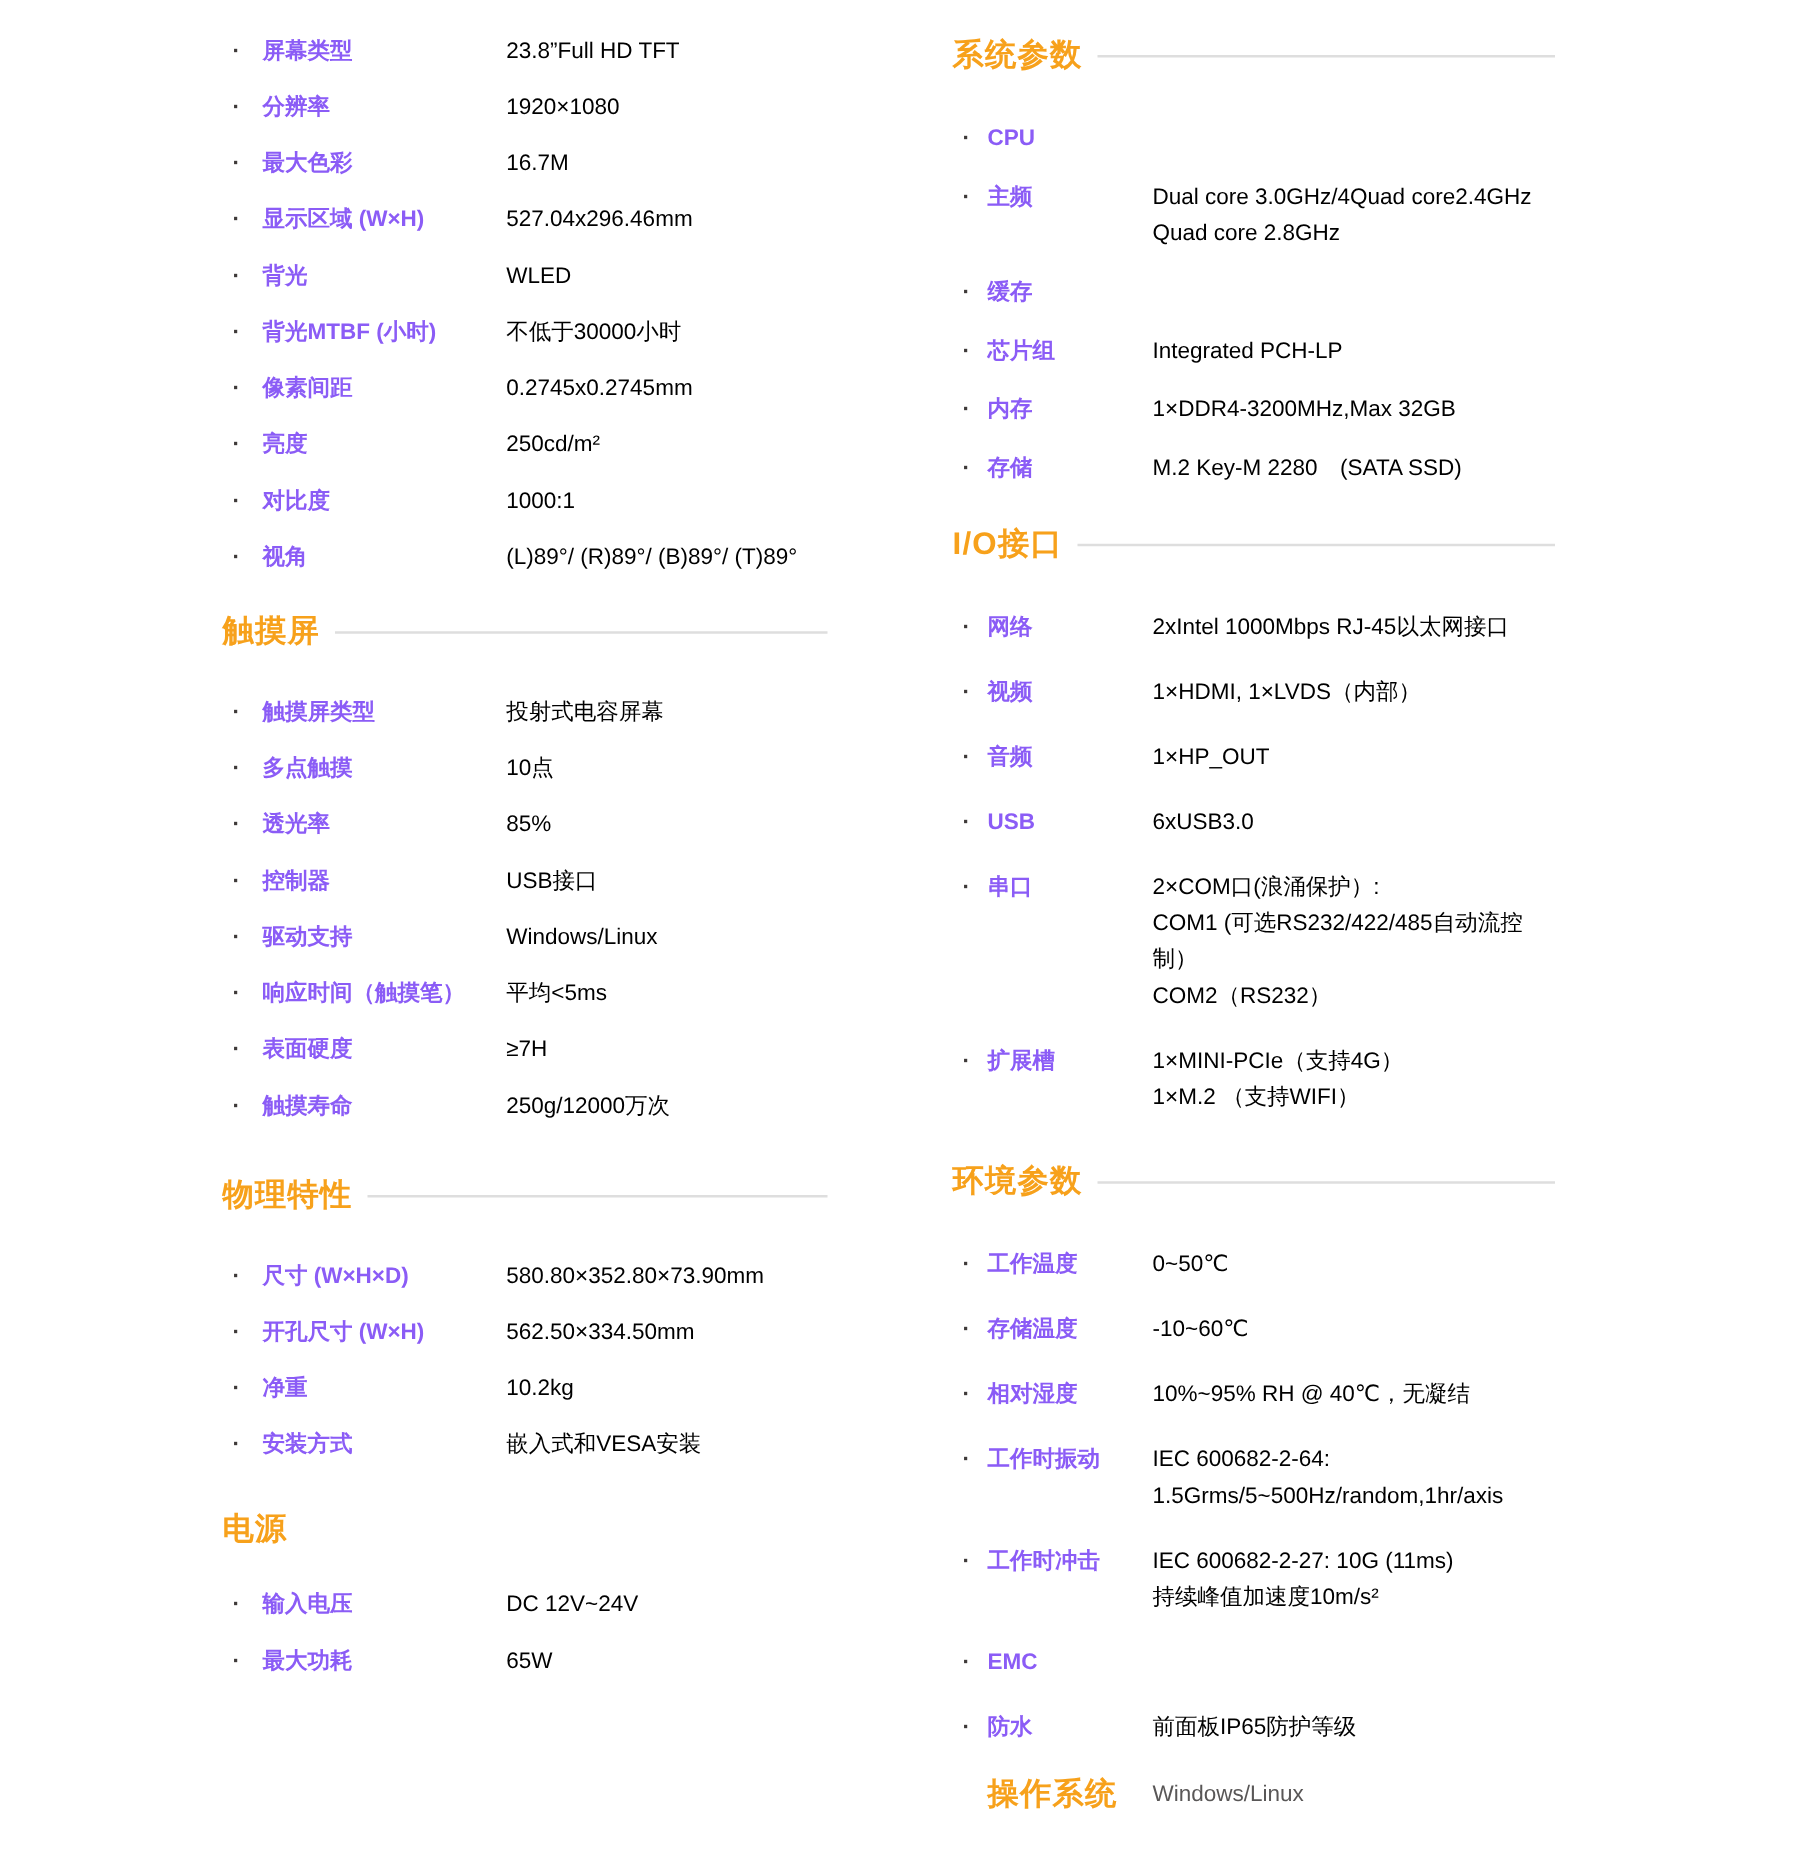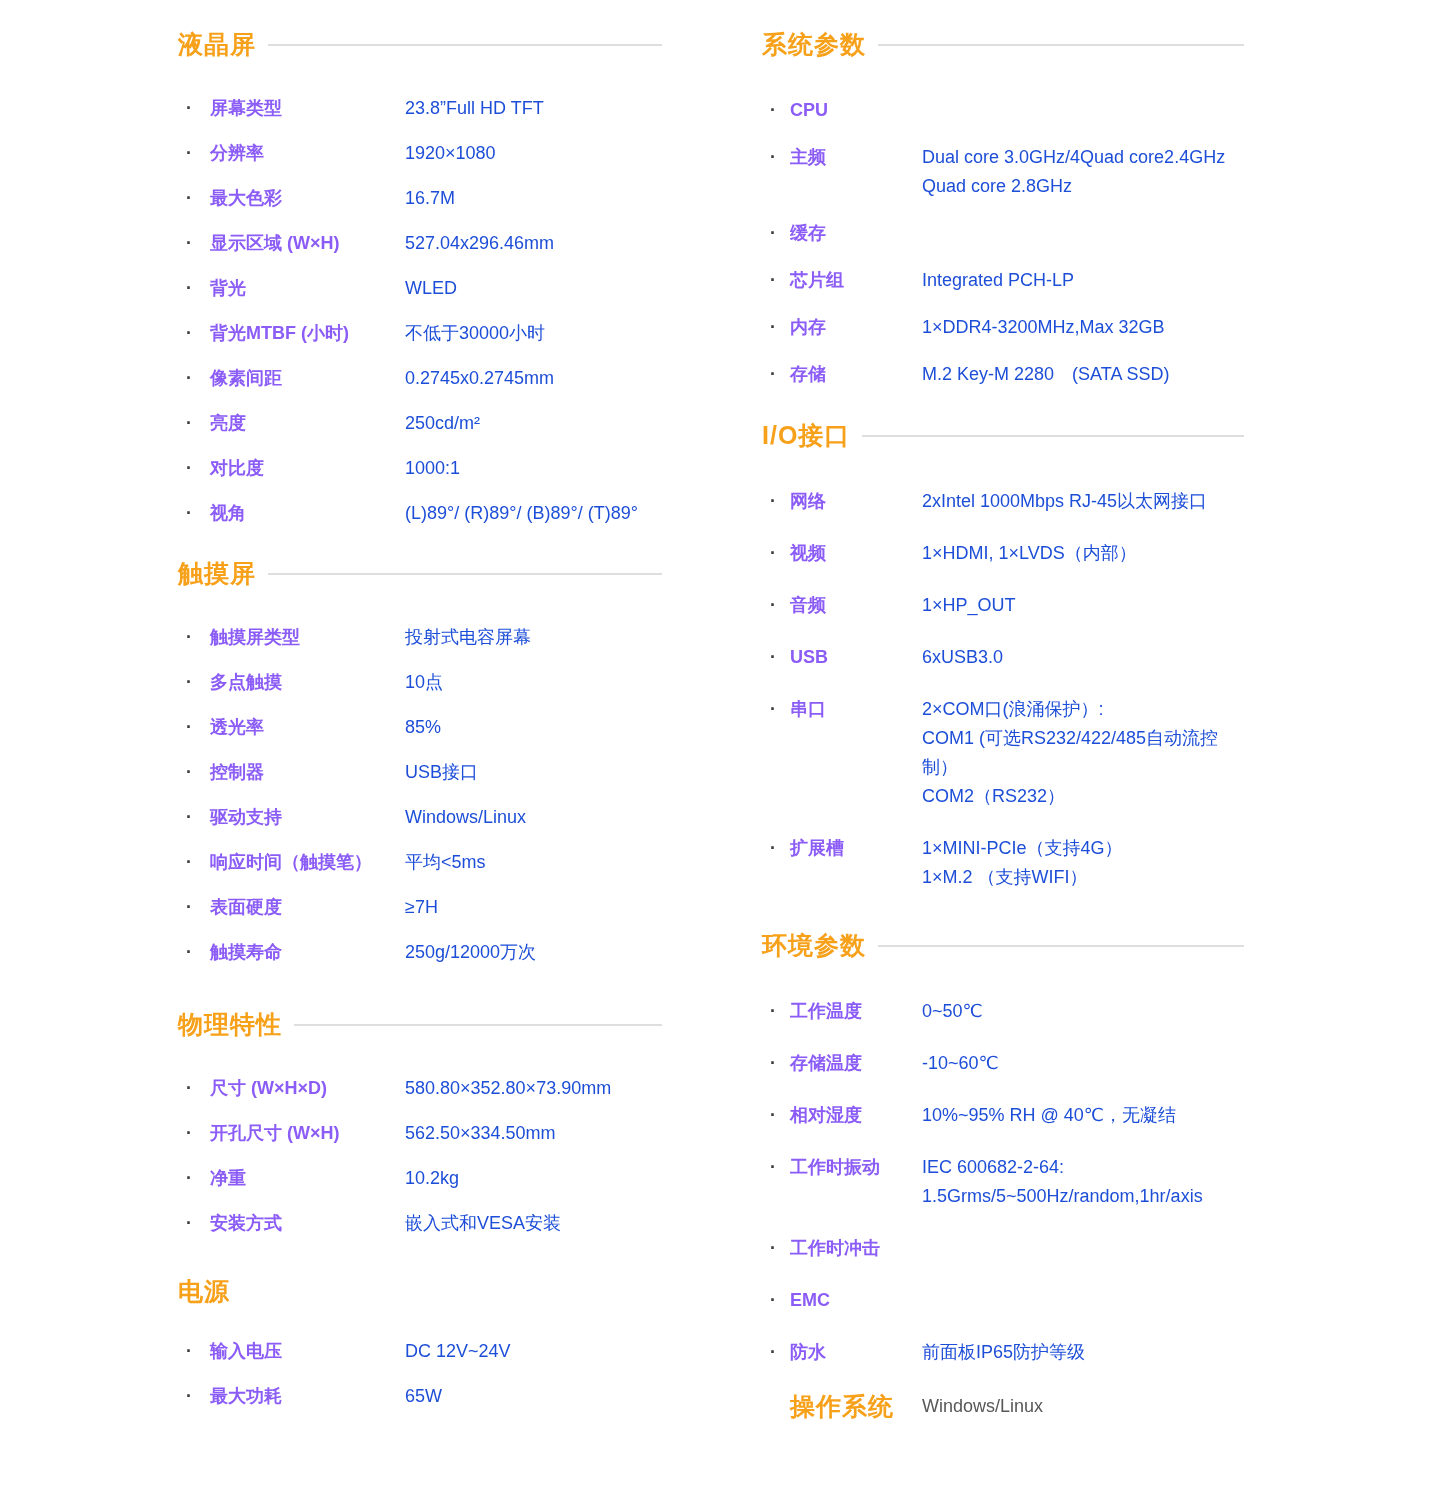--- a/index.html
+++ b/index.html
@@ -68,45 +68,41 @@
     flex: 0 0 auto;
     font-weight: bold;
     color: #8b5cf6;
     white-space: nowrap;
   }
   .col-left  .label { width: 195px; }
   .col-right .label { width: 132px; }
 
   .value {
     flex: 1;
-    color: #1d4ed8;
+    color: #000000;
     white-space: pre-line;
   }
 
   
   .sec-l1 { margin-top: 32px; }
   .sec-l2 { margin-top: 44px; }
   .sec-l3 { margin-top: 40px; }
   .sec-r1 { margin-top: 30px; }
   .sec-r2 { margin-top: 37px; }
   .sec-r3 { margin-top: 14px; text-align: center; }
   .sec-r0 .row { margin-bottom: 18px; }
   .sec-r2 .row { margin-bottom: 23px; }
   .sec-l3 .sec-head, .sec-r3 .sec-head { margin-bottom: 32px; }
 </style>
 </head>
 <body>
 
 <div class="page">
   <div class="col col-left">
       <div class="sec sec-l0">
-        <div class="sec-head">
-          <h2 class="sec-title">液晶屏</h2>
-          <div class="rule"></div>
-        </div>
         <div class="row">
           <span class="bullet">·</span>
           <span class="label">屏幕类型</span>
           <span class="value">23.8”Full HD TFT</span>
         </div>
         <div class="row">
           <span class="bullet">·</span>
           <span class="label">分辨率</span>
           <span class="value">1920×1080</span>
         </div>
@@ -336,20 +332,22 @@
         </div>
         <div class="row">
           <span class="bullet">·</span>
           <span class="label">工作时振动</span>
           <span class="value">IEC 600682-2-64:
 1.5Grms/5~500Hz/random,1hr/axis</span>
         </div>
         <div class="row">
           <span class="bullet">·</span>
           <span class="label">工作时冲击</span>
+          <span class="value">IEC 600682-2-27: 10G (11ms)
+持续峰值加速度10m/s²</span>
         </div>
         <div class="row">
           <span class="bullet">·</span>
           <span class="label">EMC</span>
         </div>
         <div class="row">
           <span class="bullet">·</span>
           <span class="label">防水</span>
           <span class="value">前面板IP65防护等级</span>
         </div>

